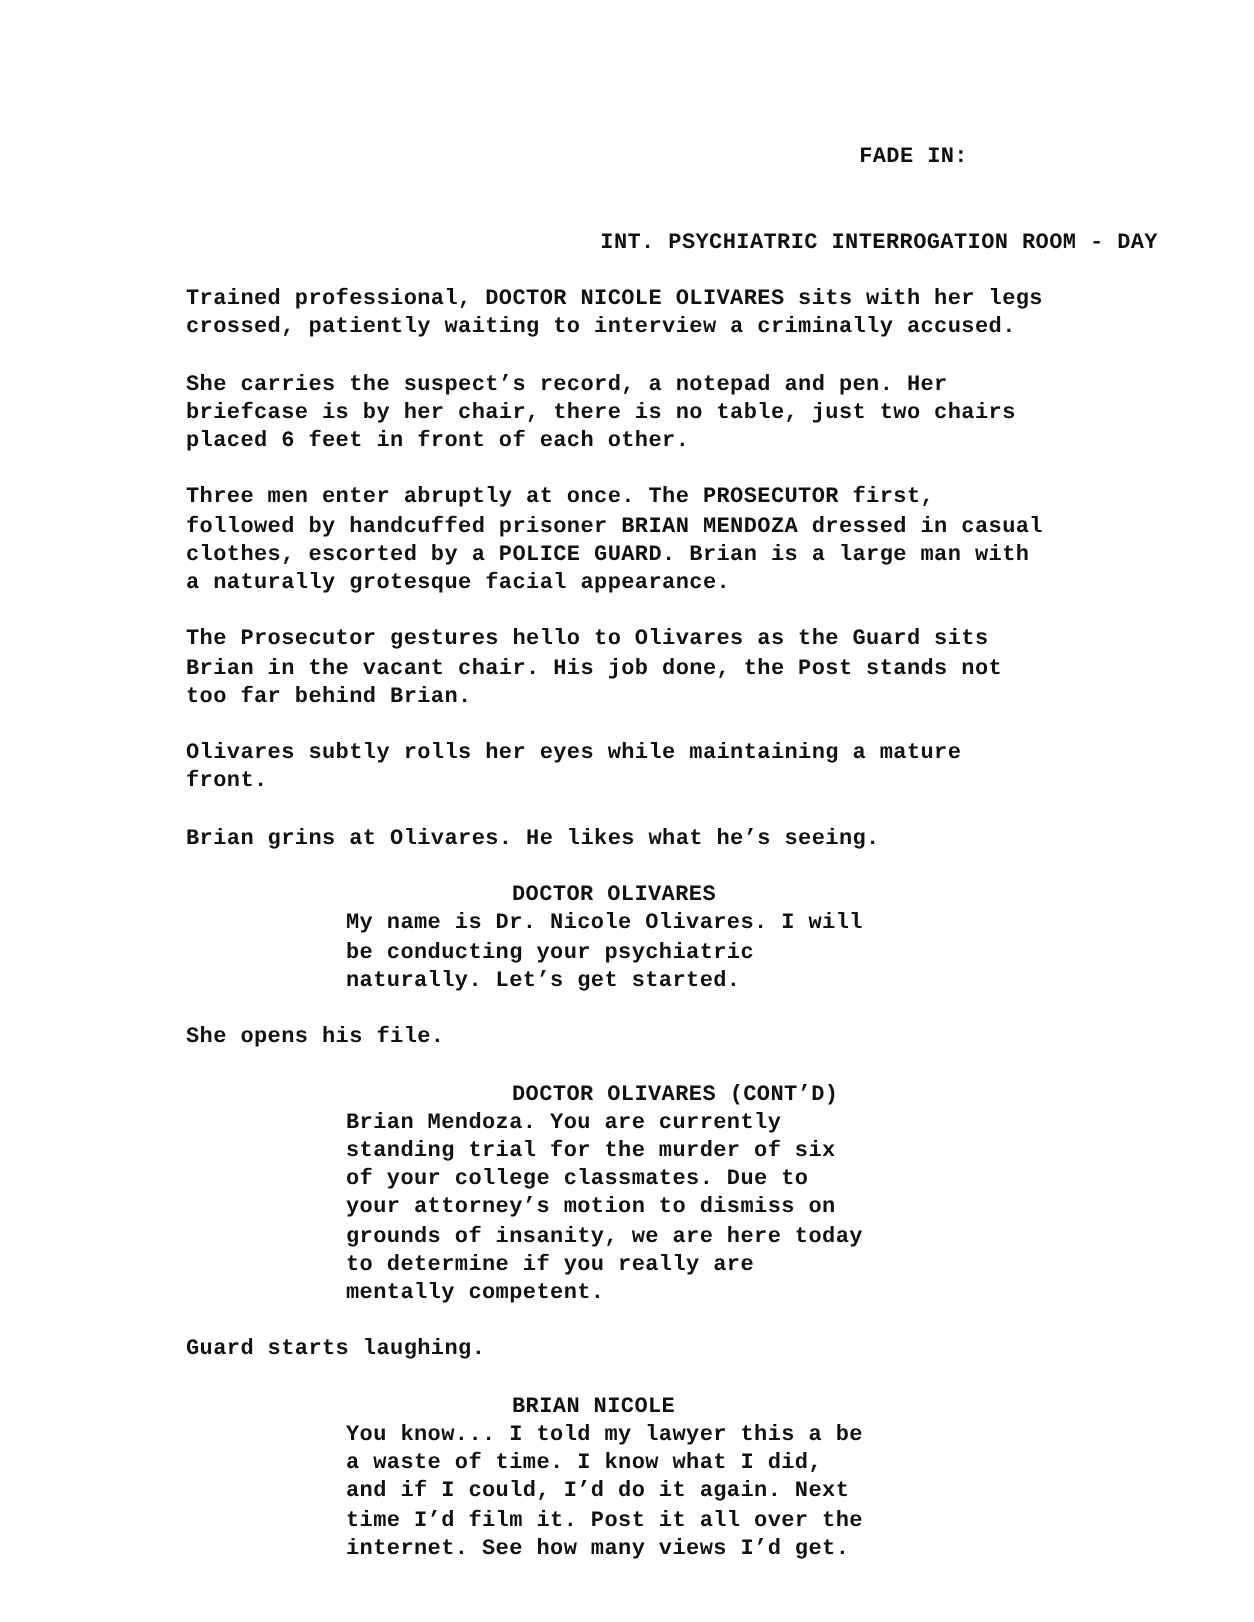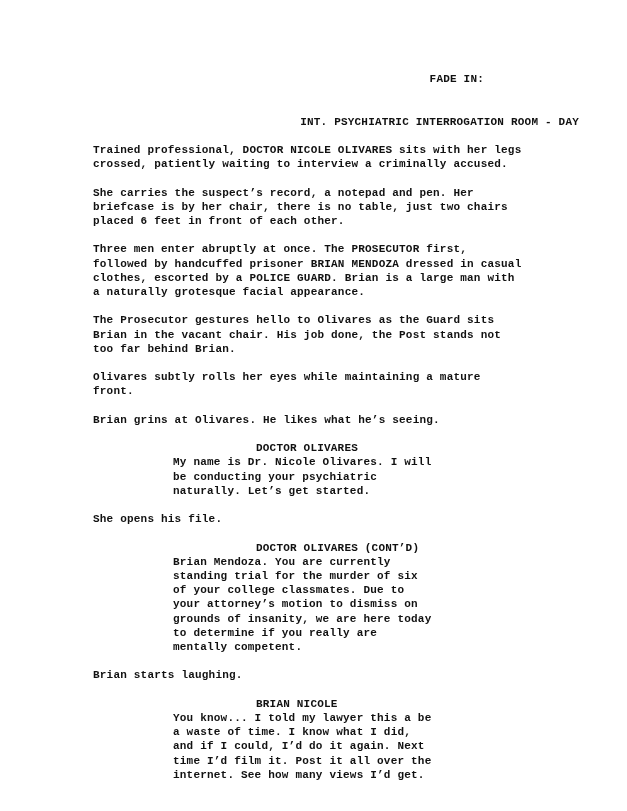--- a/index.html
+++ b/index.html
@@ -82,16 +82,16 @@
     <div class="action gap-1">She carries the suspect’s record, a notepad and pen. Her briefcase is by her chair, there is no table, just two chairs placed 6 feet in front of each other.</div>
     <div class="action gap-1">Three men enter abruptly at once. The PROSECUTOR first, followed by handcuffed prisoner BRIAN MENDOZA dressed in casual clothes, escorted by a POLICE GUARD. Brian is a large man with a naturally grotesque facial appearance.</div>
     <div class="action gap-1">The Prosecutor gestures hello to Olivares as the Guard sits Brian in the vacant chair. His job done, the Post stands not too far behind Brian.</div>
     <div class="action gap-1">Olivares subtly rolls her eyes while maintaining a mature front.</div>
     <div class="action gap-1">Brian grins at Olivares. He likes what he’s seeing.</div>
     <div class="character gap-1">DOCTOR OLIVARES</div>
     <div class="dialogue gap-0">My name is Dr. Nicole Olivares. I will be conducting your psychiatric naturally. Let’s get started.</div>
     <div class="action gap-1">She opens his file.</div>
     <div class="character gap-1">DOCTOR OLIVARES (CONT’D)</div>
     <div class="dialogue gap-0">Brian Mendoza. You are currently standing trial for the murder of six of your college classmates. Due to your attorney’s motion to dismiss on grounds of insanity, we are here today to determine if you really are mentally competent.</div>
-    <div class="action gap-1">Brian starts laughing.</div>
+    <div class="action gap-1">Guard starts laughing.</div>
     <div class="character gap-1">BRIAN NICOLE</div>
     <div class="dialogue gap-0">You know... I told my lawyer this a be a waste of time. I know what I did, and if I could, I’d do it again. Next time I’d film it. Post it all over the internet. See how many views I’d get.</div>
   </div>
 
 </body></html>

